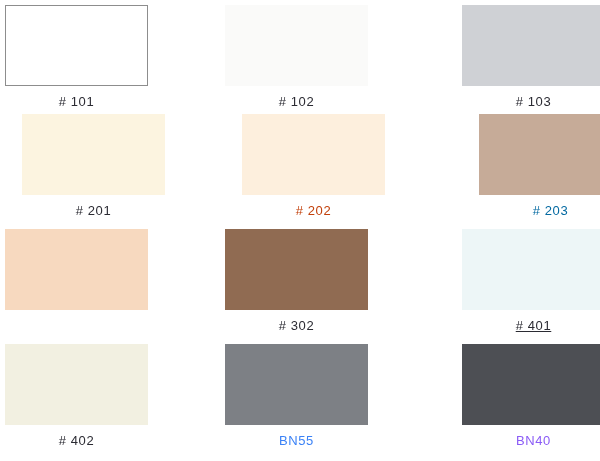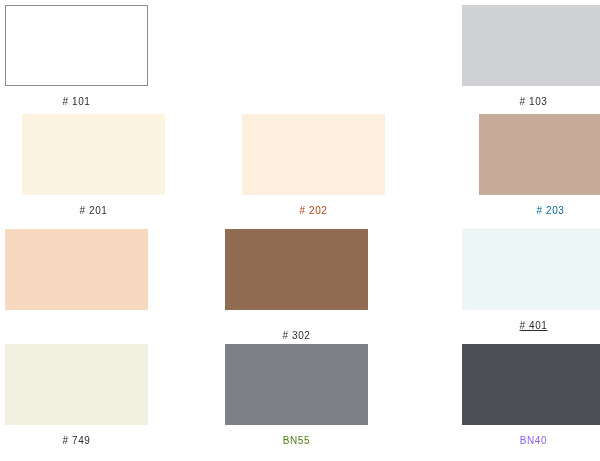--- a/index.html
+++ b/index.html
@@ -31,21 +31,21 @@
     border: 1px solid transparent;
   }
   .swatch-chip.bordered {
     border: 1px solid #8d8d8d;
   }
   .swatch-label {
     display: block;
     width: 143px;
     text-align: center;
     font-family: "Liberation Sans", sans-serif;
-    font-size: 10px;
+    font-size: 13px;
     line-height: 13px;
     letter-spacing: 0.6px;
     color: #2b2b33;
     padding-top: 9px;
     white-space: pre;
   }
   
   .col-0 { left: 5px; }
   .col-1 { left: 225px; }
   .col-2 { left: 462px; }
@@ -56,20 +56,24 @@
   .row-3 { top: 344px; }
 </style>
 </head>
 <body>
 
 <div id="swatch-grid" style="background: rgb(255, 255, 255);">
     <div class="swatch-cell col-0 row-0">
       <div class="swatch-chip bordered" style="background: rgb(255, 255, 255); border-color: rgb(141, 141, 141);"></div>
       <span class="swatch-label" style="color: rgb(43, 43, 51);"># 101</span>
     </div>
+    <div class="swatch-cell col-1 row-0">
+      <div class="swatch-chip" style="background: rgb(250, 250, 249);"></div>
+      <span class="swatch-label" style="color: rgb(43, 43, 51);"># 102</span>
+    </div>
     <div class="swatch-cell col-2 row-0">
       <div class="swatch-chip" style="background: rgb(207, 209, 213);"></div>
       <span class="swatch-label" style="color: rgb(43, 43, 51);"># 103</span>
     </div>
     <div class="swatch-cell col-0 row-1">
       <div class="swatch-chip" style="background: rgb(252, 244, 224);"></div>
       <span class="swatch-label" style="color: rgb(43, 43, 51);"># 201</span>
     </div>
     <div class="swatch-cell col-1 row-1">
       <div class="swatch-chip" style="background: rgb(253, 239, 221);"></div>
@@ -77,31 +81,31 @@
     </div>
     <div class="swatch-cell col-2 row-1">
       <div class="swatch-chip" style="background: rgb(198, 171, 152);"></div>
       <span class="swatch-label" style="color: #0369a1;"># 203</span>
     </div>
     <div class="swatch-cell col-0 row-2">
       <div class="swatch-chip" style="background: rgb(247, 217, 191);"></div>
     </div>
     <div class="swatch-cell col-1 row-2">
       <div class="swatch-chip" style="background: rgb(144, 107, 82);"></div>
-      <span class="swatch-label" style="color: rgb(43, 43, 51); margin-top: 10px;"># 302</span>
+      <span class="swatch-label" style="color: rgb(43, 43, 51);"># 302</span>
     </div>
     <div class="swatch-cell col-2 row-2">
       <div class="swatch-chip" style="background: rgb(237, 246, 247);"></div>
       <span class="swatch-label" style="color: rgb(43, 43, 51); text-decoration: underline;"># 401</span>
     </div>
     <div class="swatch-cell col-0 row-3">
       <div class="swatch-chip" style="background: rgb(242, 240, 225);"></div>
-      <span class="swatch-label" style="color: rgb(43, 43, 51);"># 749</span>
+      <span class="swatch-label" style="color: rgb(43, 43, 51);"># 402</span>
     </div>
     <div class="swatch-cell col-1 row-3">
       <div class="swatch-chip" style="background: rgb(125, 128, 133);"></div>
-      <span class="swatch-label" style="color: #4d7c0f;">BN55</span>
+      <span class="swatch-label" style="color: #3b82f6;">BN55</span>
     </div>
     <div class="swatch-cell col-2 row-3">
       <div class="swatch-chip" style="background: rgb(77, 79, 84);"></div>
       <span class="swatch-label" style="color: #8b5cf6;">BN40</span>
     </div>
   </div>
 
 </body></html>

